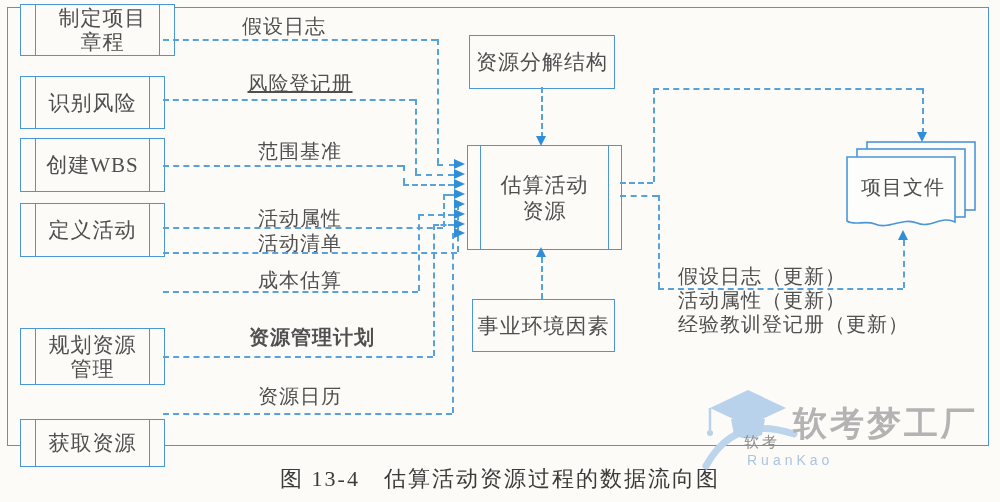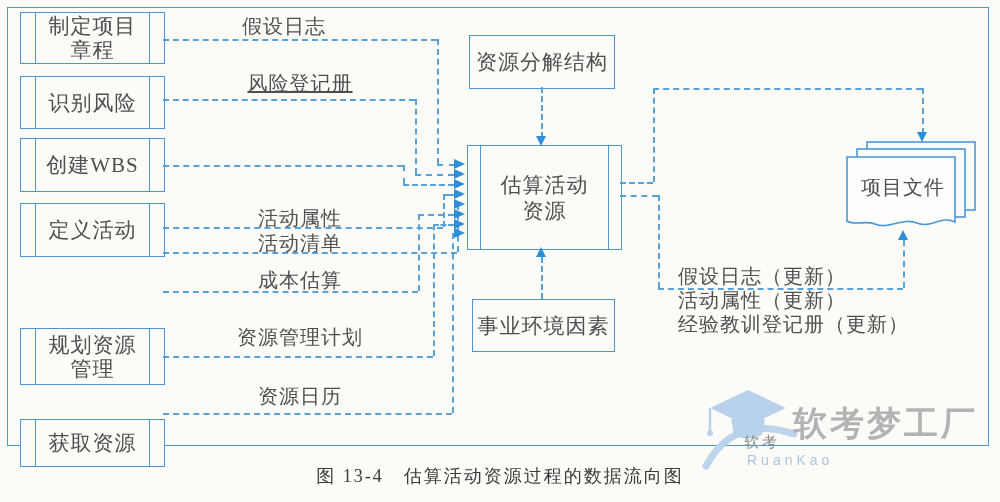--- a/index.html
+++ b/index.html
@@ -23,51 +23,52 @@
   .cbox.double::before{left:12px;} .cbox.double::after{right:12px;}
   .lbl{position:absolute;font-size:20px;line-height:25px;letter-spacing:1px;}
   .lbl.center{text-align:center;}
   .prewrap{white-space:pre-line;}
   .hl{position:absolute;height:0;border-top:2px dashed #58a2dc;}
   .vl{position:absolute;width:0;border-left:2px dashed #58a2dc;}
   .arr-r{position:absolute;width:0;height:0;border-top:5px solid transparent;border-bottom:5px solid transparent;border-left:11px solid var(--arrow);}
   .arr-d{position:absolute;width:0;height:0;border-left:5px solid transparent;border-right:5px solid transparent;border-top:10px solid var(--arrow);}
   .arr-u{position:absolute;width:0;height:0;border-left:5px solid transparent;border-right:5px solid transparent;border-bottom:10px solid var(--arrow);}
   .caption{position:absolute;left:0;top:464px;width:100%;text-align:center;
-           font-size:18px;letter-spacing:2px;color:#3b3b3b;}
+           font-size:22px;letter-spacing:2px;color:#3b3b3b;}
   .wm-brand{position:absolute;left:793px;top:401px;font-size:34px;font-weight:600;
             letter-spacing:3px;color:var(--wmgray);font-family:"Liberation Sans","DejaVu Sans",sans-serif;}
   .wm-logo-cn{position:absolute;left:744px;top:433px;font-size:15px;letter-spacing:3px;color:#8f8f8f;}
   .wm-logo-en{position:absolute;left:747px;top:452px;font-size:14px;letter-spacing:4px;color:#a9c6e2;
               font-family:"Liberation Sans","DejaVu Sans",sans-serif;}
   .docstack{position:absolute;left:838px;top:136px;}
   .doclabel{position:absolute;left:849px;top:174px;width:108px;text-align:center;font-size:20px;letter-spacing:1px;}
   svg{display:block;}
 </style>
 </head>
 <body>
 
 <div class="stage">
   <div class="frame"></div>
 
-  <div class="pbox prewrap" style="top:12px;height:50px;">制定项目
+  <div class="pbox prewrap" style="top:4px;height:50px;padding-left:10px;">制定项目
 章程</div>
   <div class="pbox prewrap" style="top:76px;height:51px;">识别风险</div>
   <div class="pbox prewrap" style="top:138px;height:52px;">创建WBS</div>
   <div class="pbox prewrap" style="top:203px;height:52px;">定义活动</div>
   <div class="pbox prewrap" style="top:328px;height:55px;">规划资源
 管理</div>
   <div class="pbox prewrap" style="top:390px;height:46px;margin-top:29px;">获取资源</div>
 
   <div class="lbl center prewrap" style="left:184px;top:14px;width:200px;">假设日志</div>
   <div class="lbl center prewrap" style="left:200px;top:71px;width:200px;text-decoration:underline;">风险登记册</div>
+  <div class="lbl center prewrap" style="left:200px;top:139px;width:200px;">范围基准</div>
   <div class="lbl center prewrap" style="left:200px;top:206px;width:200px;">活动属性
 活动清单</div>
   <div class="lbl center prewrap" style="left:200px;top:268px;width:200px;">成本估算</div>
-  <div class="lbl center prewrap" style="left:200px;top:325px;width:200px;">资源管理计划</div>
+  <div class="lbl center prewrap" style="left:212px;top:325px;width:200px;font-weight:bold;">资源管理计划</div>
   <div class="lbl center prewrap" style="left:200px;top:384px;width:200px;">资源日历</div>
 
   <div class="hl" style="left:163px;top:39px;width:274px;"></div>
   <div class="vl" style="left:437px;top:39px;height:125px;"></div>
   <div class="hl" style="left:437px;top:164px;width:18px;"></div>
   <div class="arr-r" style="left:454px;top:159px;"></div>
 
   <div class="hl" style="left:163px;top:99px;width:252px;"></div>
   <div class="vl" style="left:415px;top:99px;height:75px;"></div>
   <div class="hl" style="left:415px;top:174px;width:39px;"></div>

